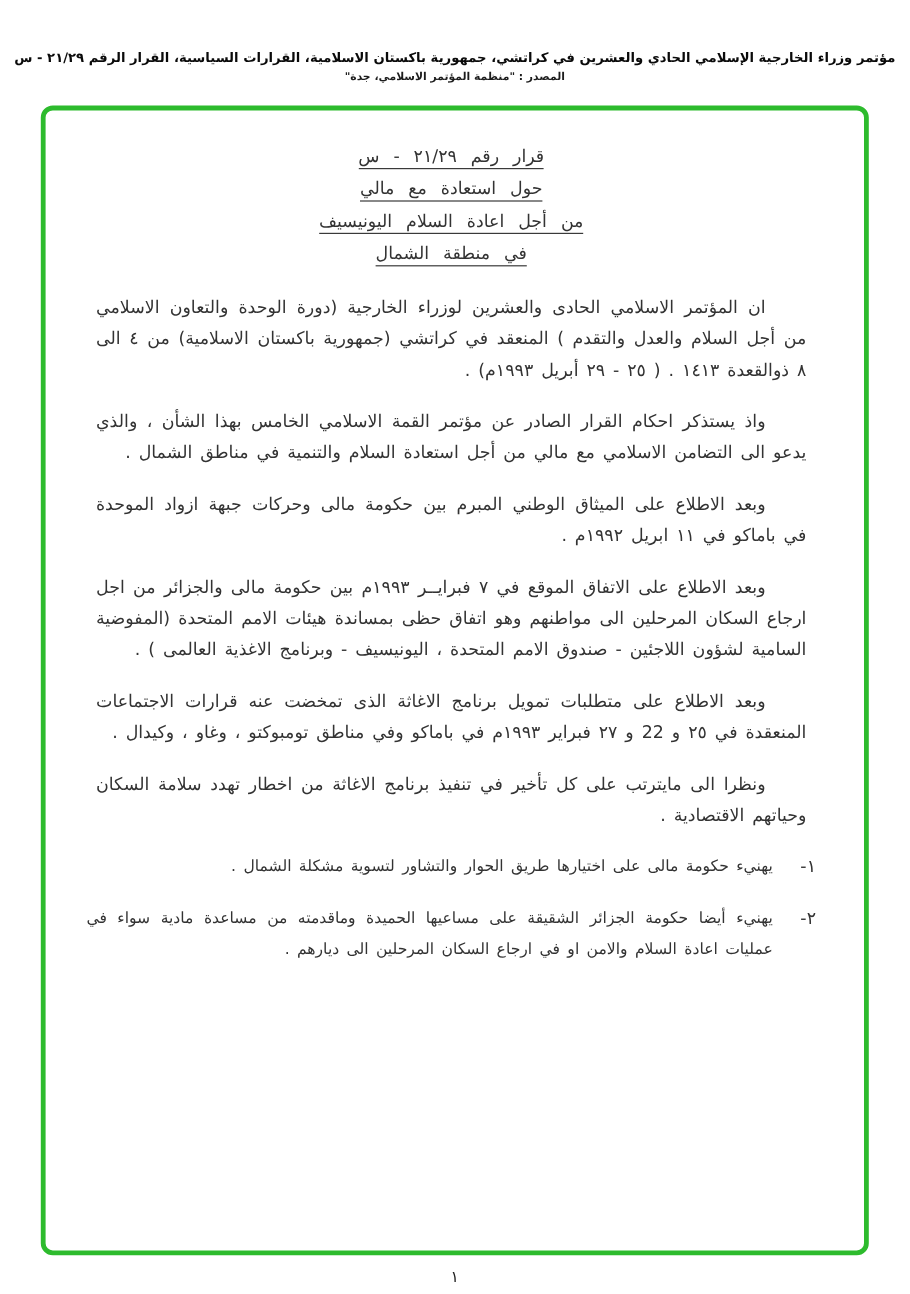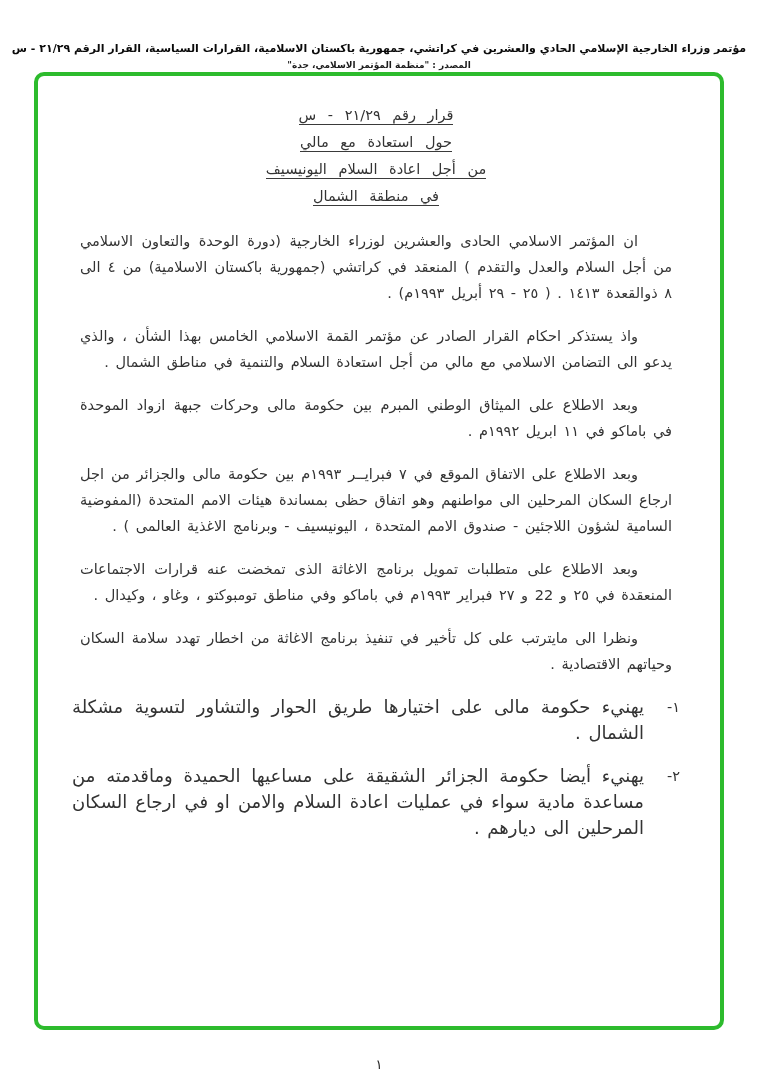--- a/index.html
+++ b/index.html
@@ -24,21 +24,21 @@
   }
   .page-header .line2 {
     font-size: 9px;
     font-weight: bold;
     color: #1c1c1c;
     margin-top: 5px;
   }
   .doc-frame {
     position: absolute;
     left: 34px;
-    top: 72px;
+    top: 88px;
     width: 690px;
     height: 958px;
     box-sizing: border-box;
     border: 4px solid #2dbb2d;
     border-radius: 10px;
     padding: 24px 40px 8px 34px;
     direction: rtl;
     overflow: hidden;
     background: #ffffff;
   }
@@ -74,21 +74,21 @@
     margin: 0 0 17px;
   }
   .item-number {
     flex: 0 0 36px;
     font-size: 14.5px;
     line-height: 26px;
     color: #333333;
   }
   .item-body {
     flex: 1;
-    font-size: 18px;
+    font-size: 13px;
     line-height: 26px;
     text-align: justify;
     word-spacing: 2px;
     color: #333333;
   }
   .page-number {
     position: absolute;
     bottom: 6px;
     left: 0;
     width: 100%;

